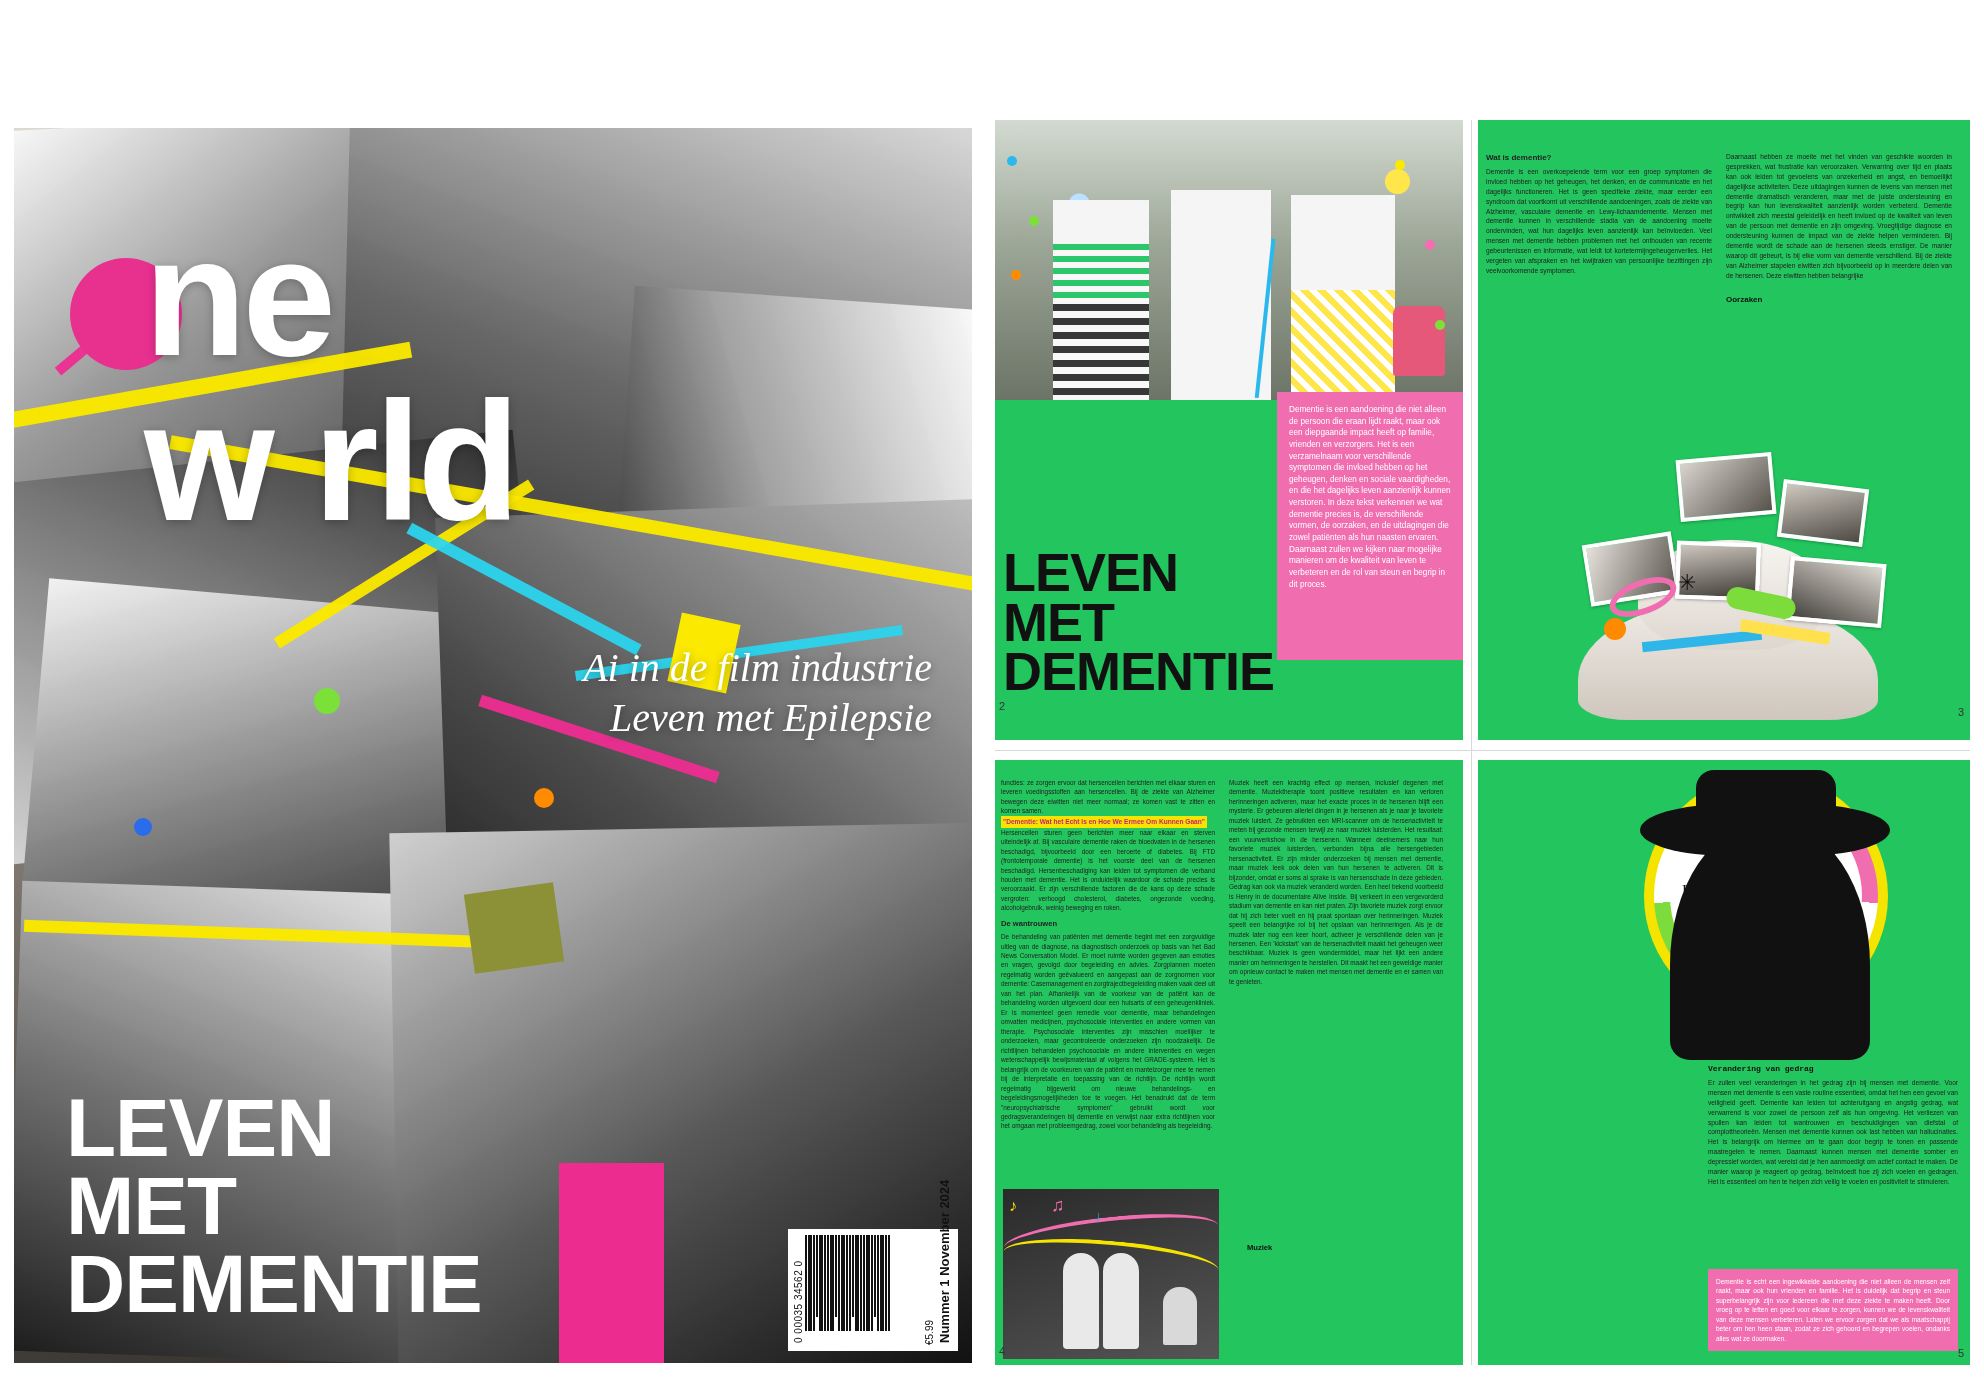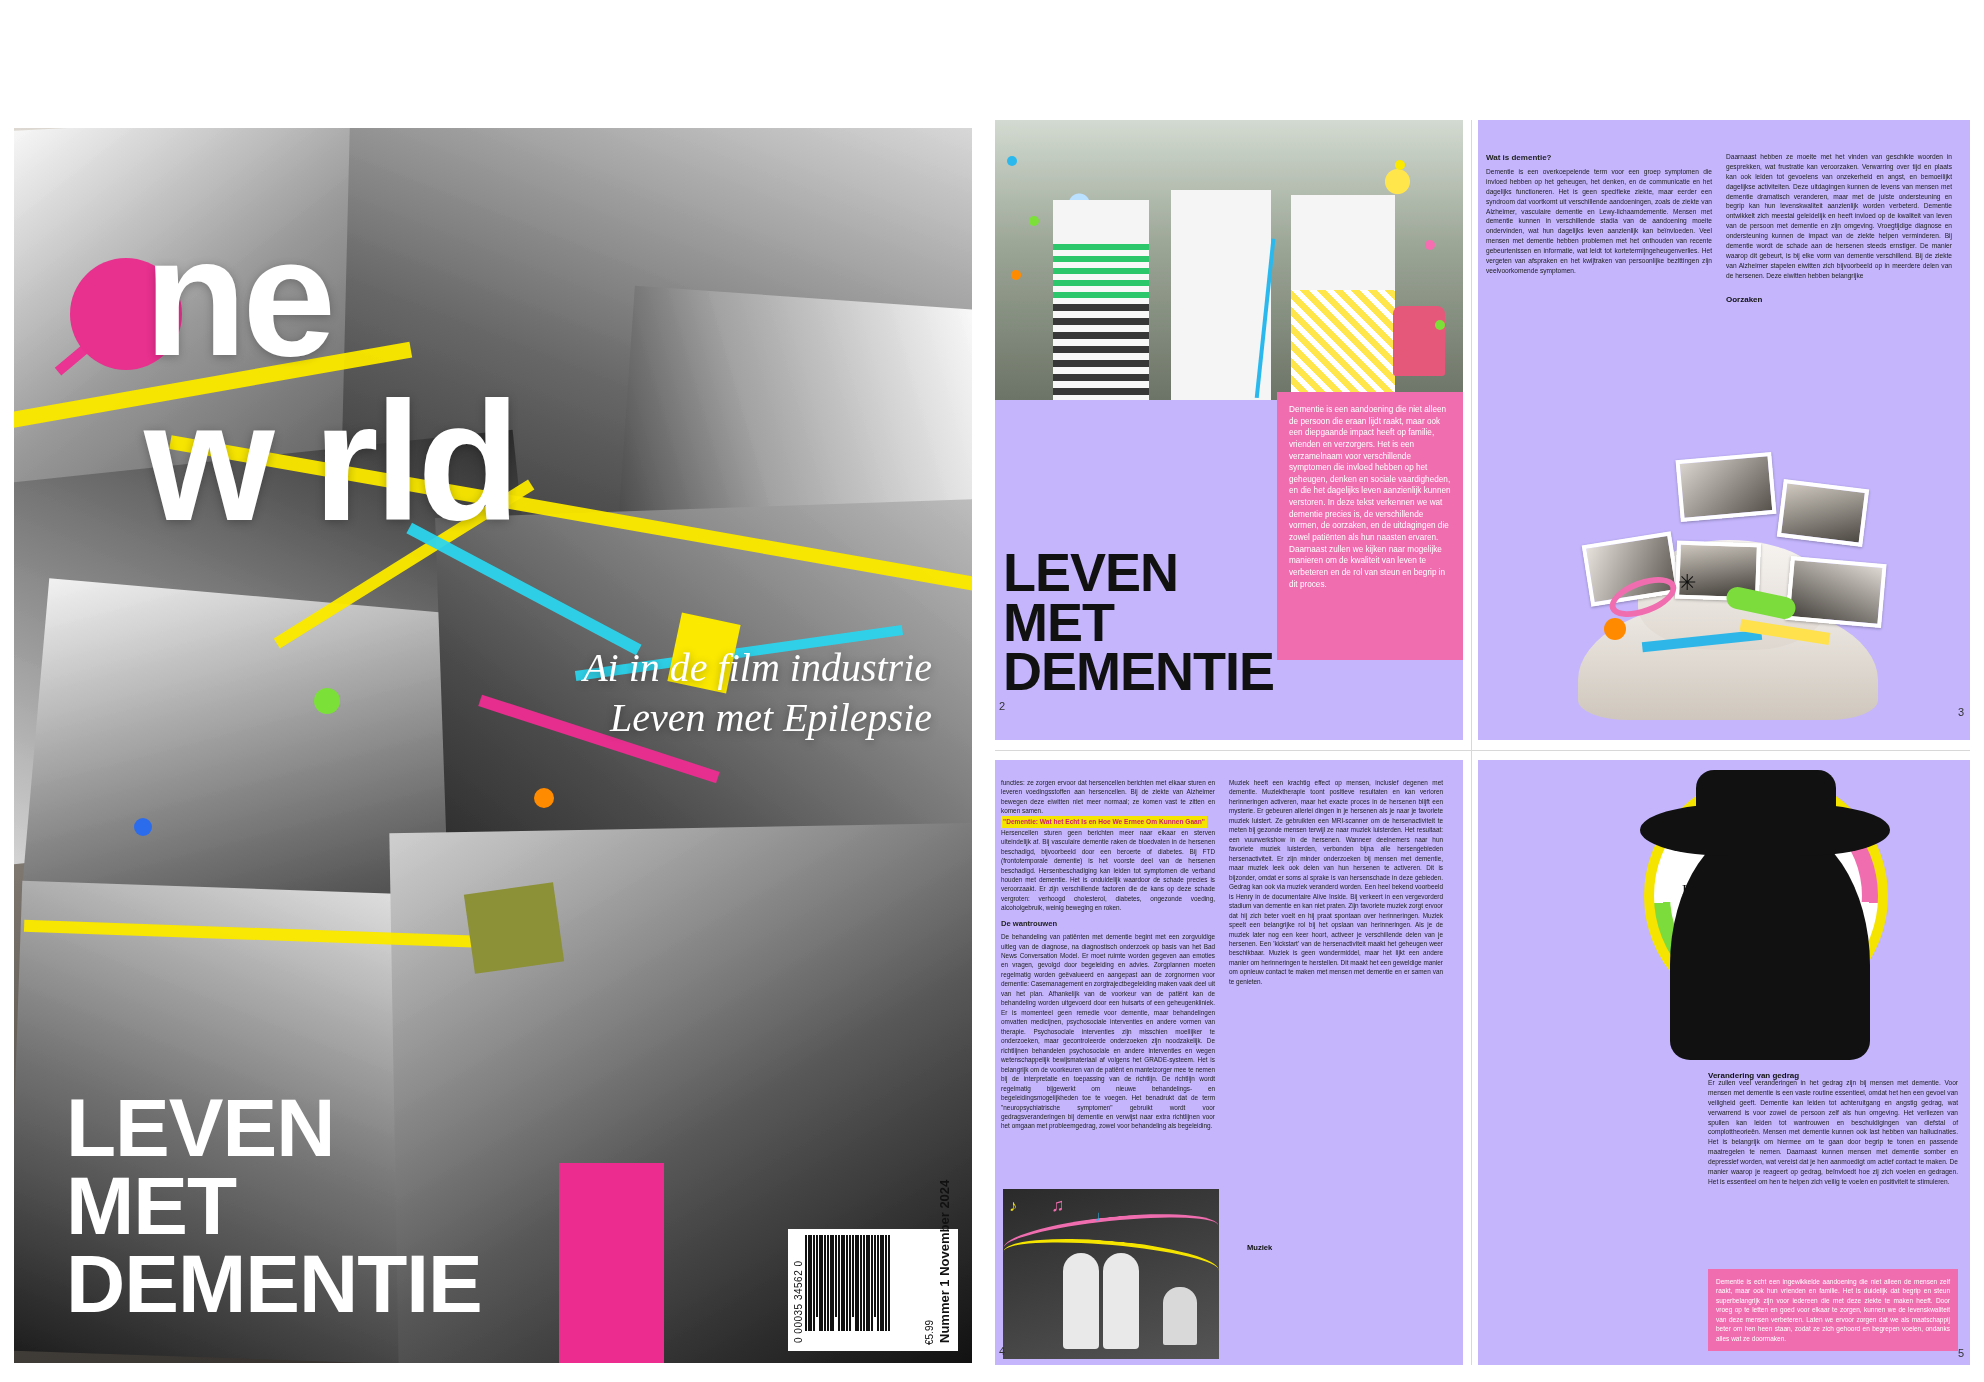--- a/index.html
+++ b/index.html
@@ -118,21 +118,21 @@
     writing-mode: vertical-rl; transform: rotate(180deg);
     font-size:13px; font-weight:700; padding:2px 2px; white-space:nowrap;
   }
   .barcode-bars { flex:1; display:flex; align-items:flex-start; gap:1px; overflow:hidden; }
   .barcode-bars i { display:block; width:2px; height:96px; background:#111; }
   .barcode-bars i.w { width:4px; }
   .barcode-bars i.s { height:82px; }
   .barcode-price { writing-mode: vertical-rl; transform: rotate(180deg); font-size:10px; }
 
   
-  .spread { position:absolute; background:#c4b5fd; overflow:hidden; }
+  .spread { position:absolute; background:#22c55e; overflow:hidden; }
   .spread .pagenum { position:absolute; font-size:11px; color:#333; }
 
   
   .p2 { left:995px; top:120px; width:468px; height:620px; }
   .p2-photo {
     position:absolute; left:0; top:0; width:468px; height:280px;
     background:
       radial-gradient(circle at 18% 30%, #b7dcff 0 10px, transparent 11px),
       radial-gradient(circle at 86% 22%, #ffe14d 0 12px, transparent 13px),
       linear-gradient(180deg,#cfd6cd 0%,#9aa495 45%,#6d7468 100%);
@@ -429,20 +429,20 @@
       <div class="clock-num" style="left:262px; top:120px;">III</div>
       <div class="clock-num" style="left:182px; top:196px;">VI</div>
       <div class="clock-num" style="left:104px; top:118px;">IX</div>
       <div class="clock-num" style="left:244px; top:72px;">I</div>
       <div class="clock-num" style="left:250px; top:168px;">IV</div>
       <div class="silhouette"></div>
       <div class="hat"></div>
       <div class="hat-top"></div>
     </div>
 
-    <div class="p5-h" style="position:absolute; left:230px; top:311px;">Verandering van gedrag</div>
+    <div class="p5-h" style="position:absolute; left:230px; top:304px;font-family:Liberation Mono, monospace;">Verandering van gedrag</div>
     <div class="p5-body">Er zullen veel veranderingen in het gedrag zijn bij mensen met dementie. Voor mensen met dementie is een vaste routine essentieel, omdat het hen een gevoel van veiligheid geeft. Dementie kan leiden tot achteruitgang en angstig gedrag, wat verwarrend is voor zowel de persoon zelf als hun omgeving. Het verliezen van spullen kan leiden tot wantrouwen en beschuldigingen van diefstal of complottheorieën. Mensen met dementie kunnen ook last hebben van hallucinaties. Het is belangrijk om hiermee om te gaan door begrip te tonen en passende maatregelen te nemen. Daarnaast kunnen mensen met dementie somber en depressief worden, wat vereist dat je hen aanmoedigt om actief contact te maken. De manier waarop je reageert op gedrag, beïnvloedt hoe zij zich voelen en gedragen. Het is essentieel om hen te helpen zich veilig te voelen en positiviteit te stimuleren.</div>
     <div class="p5-pink">Dementie is echt een ingewikkelde aandoening die niet alleen de mensen zelf raakt, maar ook hun vrienden en familie. Het is duidelijk dat begrip en steun superbelangrijk zijn voor iedereen die met deze ziekte te maken heeft. Door vroeg op te letten en goed voor elkaar te zorgen, kunnen we de levenskwaliteit van deze mensen verbeteren. Laten we ervoor zorgen dat we als maatschappij beter om hen heen staan, zodat ze zich gehoord en begrepen voelen, ondanks alles wat ze doormaken.</div>
 
     <div class="pagenum" style="right:6px; bottom:6px;">5</div>
   </div>
 
 </div>
 
 </body></html>

